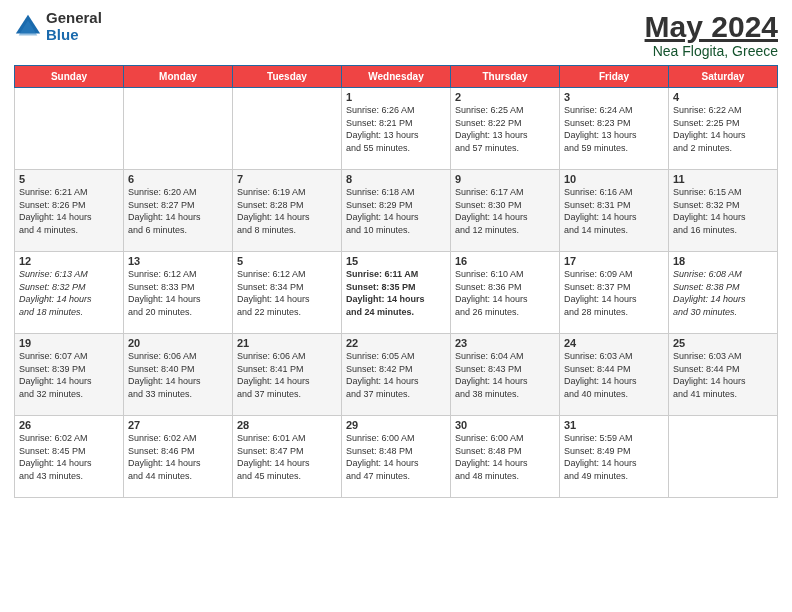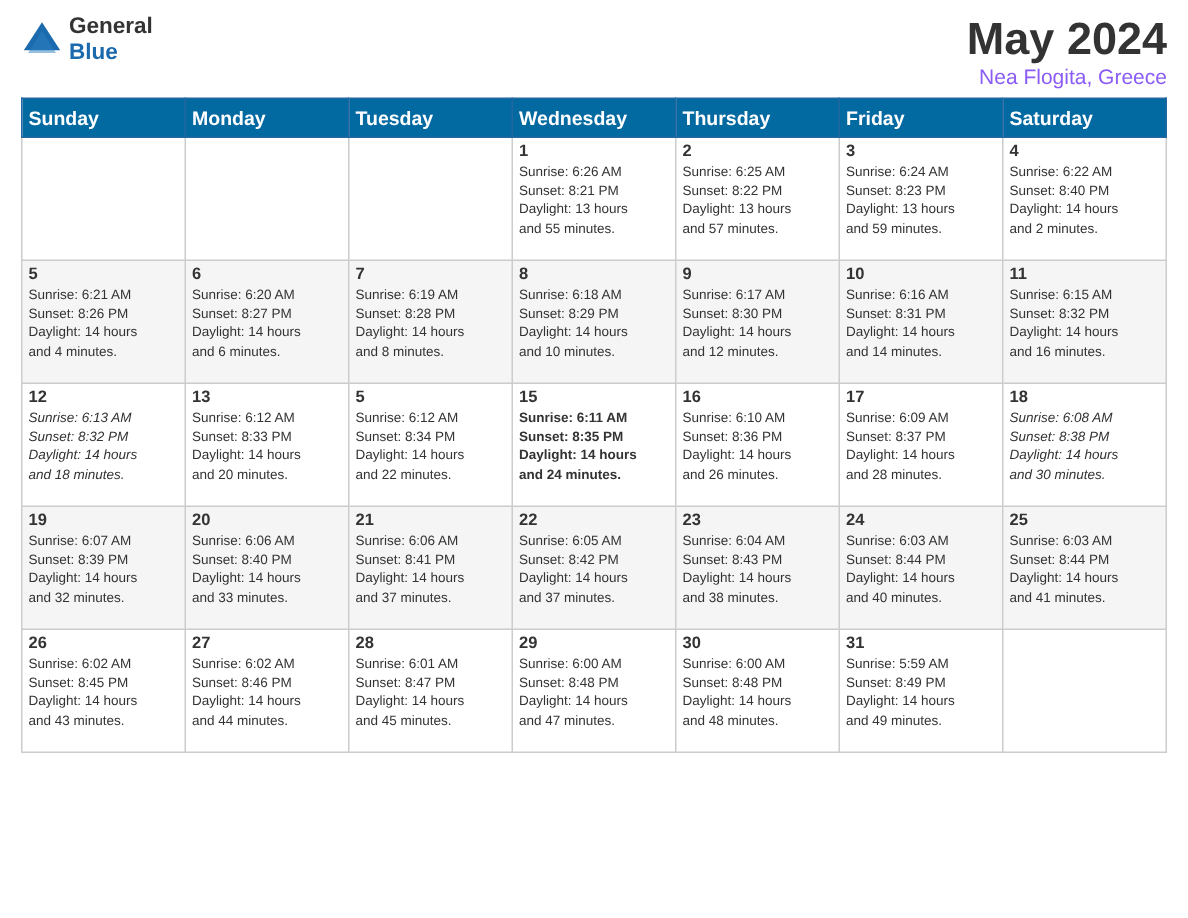--- a/index.html
+++ b/index.html
@@ -49,39 +49,40 @@
       height: 28px;
     }
     .title-block {
       text-align: right;
     }
     .main-title {
       font-size: 30px;
       font-weight: bold;
       color: #333;
       line-height: 1.1;
+      text-decoration: underline;
     }
     .subtitle {
       font-size: 14px;
-      color: #8b5cf6;
+      color: #14532d;
     }
     .calendar {
       flex: 1;
       border: 1px solid #ccc;
       border-collapse: collapse;
       width: 100%;
       table-layout: fixed;
     }
     .calendar th {
-      background: #0369a1;
+      background: #ef4444;
       color: #fff;
-      font-size: 13px;
+      font-size: 10px;
       font-weight: bold;
       padding: 5px 4px;
-      text-align: left;
+      text-align: center;
       border: 1px solid #2267a0;
     }
     .calendar td {
       vertical-align: top;
       border: 1px solid #ccc;
       padding: 3px 4px;
       font-size: 9.5px;
       color: #333;
       background: #fff;
       height: 82px;
@@ -160,21 +161,21 @@
           <td>
             <span class="day-num">3</span>
             <div class="day-info" style="white-space: pre-line;">Sunrise: 6:24 AM
 Sunset: 8:23 PM
 Daylight: 13 hours
 and 59 minutes.</div>
           </td>
           <td>
             <span class="day-num">4</span>
             <div class="day-info" style="white-space: pre-line;">Sunrise: 6:22 AM
-Sunset: 8:40 PM
+Sunset: 2:25 PM
 Daylight: 14 hours
 and 2 minutes.</div>
           </td>
         </tr>
         <tr>
           <td>
             <span class="day-num">5</span>
             <div class="day-info" style="white-space: pre-line;">Sunrise: 6:21 AM
 Sunset: 8:26 PM
 Daylight: 14 hours

